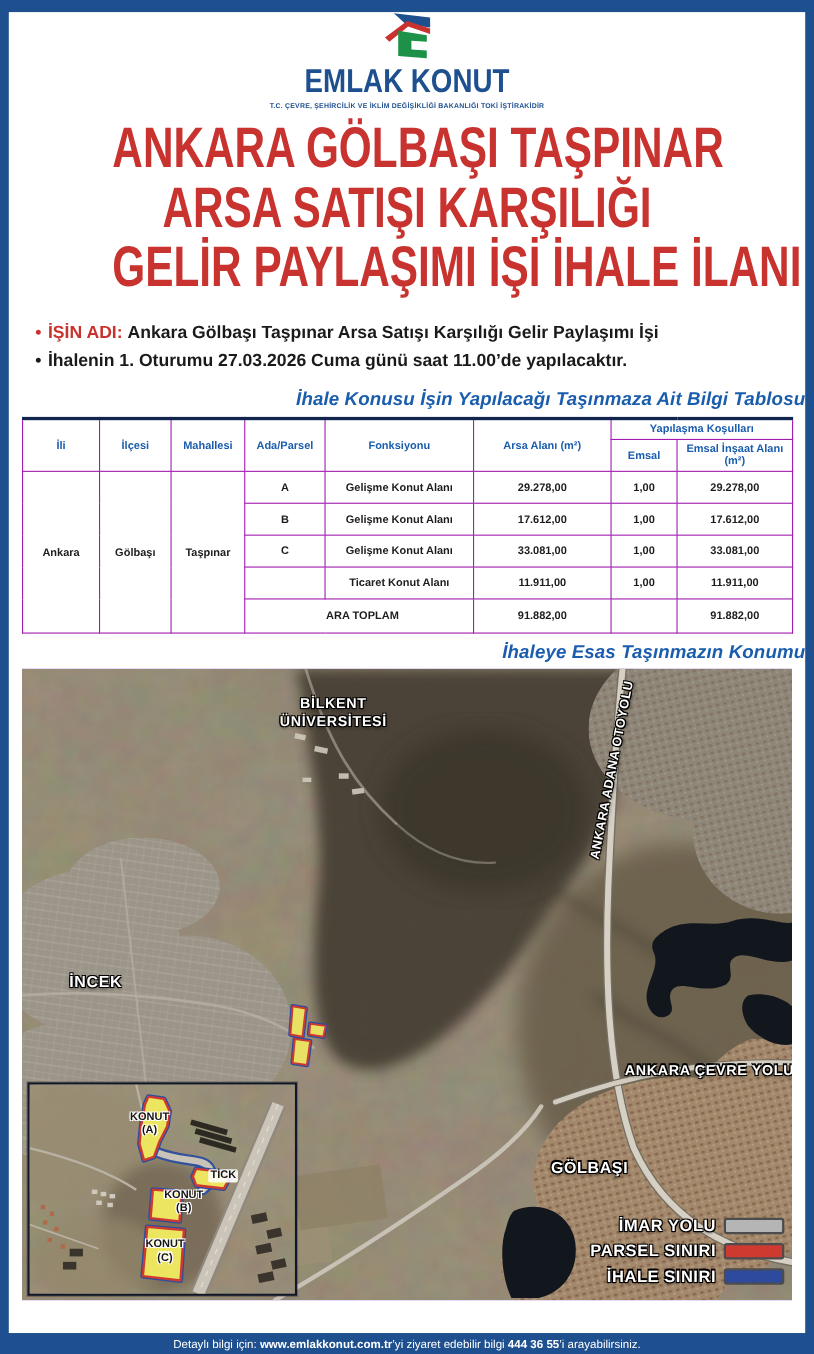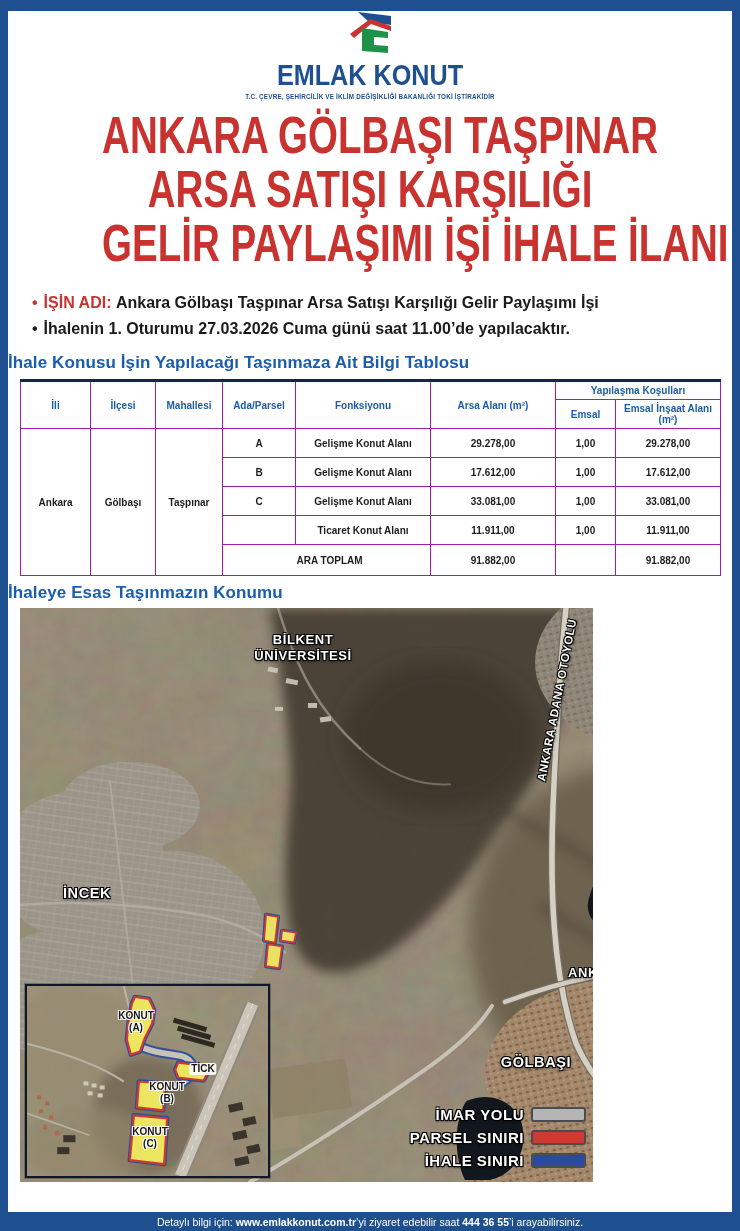--- a/index.html
+++ b/index.html
@@ -22,35 +22,35 @@
   .main-title .t-line { display:block; font-size:52px; line-height:54px; transform:scaleX(0.74); transform-origin:center; white-space:nowrap; letter-spacing:0px; }
 
   
   .bullets { margin:20px 0 0 24px; font-size:16px; font-weight:bold; color:#1a1a1a; line-height:26px; }
   .bullet-row { white-space:nowrap; }
   .bullet-dot-red { color:#c8332f; margin-right:6px; }
   .bullet-dot-dark { color:#1a1a1a; margin-right:6px; }
   .red-label { color:#c8332f; }
 
   
-  .section-heading { margin-top:11px; text-align:left; font-size:17px; font-weight:bold; color:#1a5dad; letter-spacing:0.1px; }
+  .section-heading { margin-top:11px; text-align:right; font-size:17px; font-weight:bold; color:#1a5dad; letter-spacing:0.1px;font-style:italic; }
 
   
   table.info { margin:6px 12px 0 12px; width:700px; border-collapse:collapse; table-layout:fixed; }
   table.info th, table.info td { border:1px solid #a21caf; font-size:10px; font-weight:bold; text-align:center; vertical-align:middle; padding:3px 2px; }
   table.info thead th { color:#1a5dad; }
   table.info { border-top:3px solid #12254c; }
   table.info tbody td { color:#1c1c1c; }
   col.c-il{width:70px} col.c-ilce{width:65px} col.c-mah{width:67px} col.c-ada{width:73px}
   col.c-fonk{width:135px} col.c-arsa{width:125px} col.c-emsal{width:60px} col.c-insaat{width:105px}
   table.info tbody td.data-cell { height:29px; }
   td.total-label { text-align:right; padding-left:8px !important; height:31px; }
 
   
-  .map-wrap { position:relative; margin:5px 12px 0 12px; width:573px; height:574px; background:#8b5cf6; overflow:hidden; }
+  .map-wrap { position:relative; margin:5px 12px 0 12px; width:700px; height:574px; background:#8b5cf6; overflow:hidden; }
   .map-wrap svg.basemap { position:absolute; inset:0; }
   .map-label { position:absolute; color:#ffffff; font-weight:800; text-align:center; white-space:pre-line; line-height:1.25; letter-spacing:0.6px; transform:translate(-50%,-50%);
     text-shadow:-1px -1px 0 #000, 1px -1px 0 #000, -1px 1px 0 #000, 1px 1px 0 #000, 0 2px 3px rgba(0,0,0,0.65); }
   .lbl-bilkent { left:283px; top:40px; font-size:13px; }
   .lbl-otoyol { left:537px; top:92px; font-size:11.5px; transform:translate(-50%,-50%) rotate(-79deg); white-space:nowrap; }
   .lbl-incek { left:67px; top:285px; font-size:14.5px; }
   .lbl-cevre { left:625px; top:365px; font-size:13px; white-space:nowrap; }
   .lbl-golbasi { left:516px; top:454px; font-size:14.5px; }
 
   .legend { position:absolute; right:7px; top:498px; display:flex; flex-direction:column; gap:6px; align-items:flex-end; }
@@ -394,16 +394,16 @@
         <div class="inset-label ins-b">KONUT
 (B)</div>
         <div class="inset-label ins-c">KONUT
 (C)</div>
       </div>
     </div>
   </div>
 
   <div class="footer-bar">
     <div class="footer-text">
-      <span>Detaylı bilgi için: </span><span class="b">www.emlakkonut.com.tr</span><span>’yi ziyaret edebilir saat </span><span class="b">444 36 55</span><span>’i arayabilirsiniz.</span>
+      <span>Detaylı bilgi için: </span><span class="b">www.emlakkonut.com.tr</span><span>’yi ziyaret edebilir bilgi </span><span class="b">444 36 55</span><span>’i arayabilirsiniz.</span>
     </div>
   </div>
 </div>
 
 </body></html>

